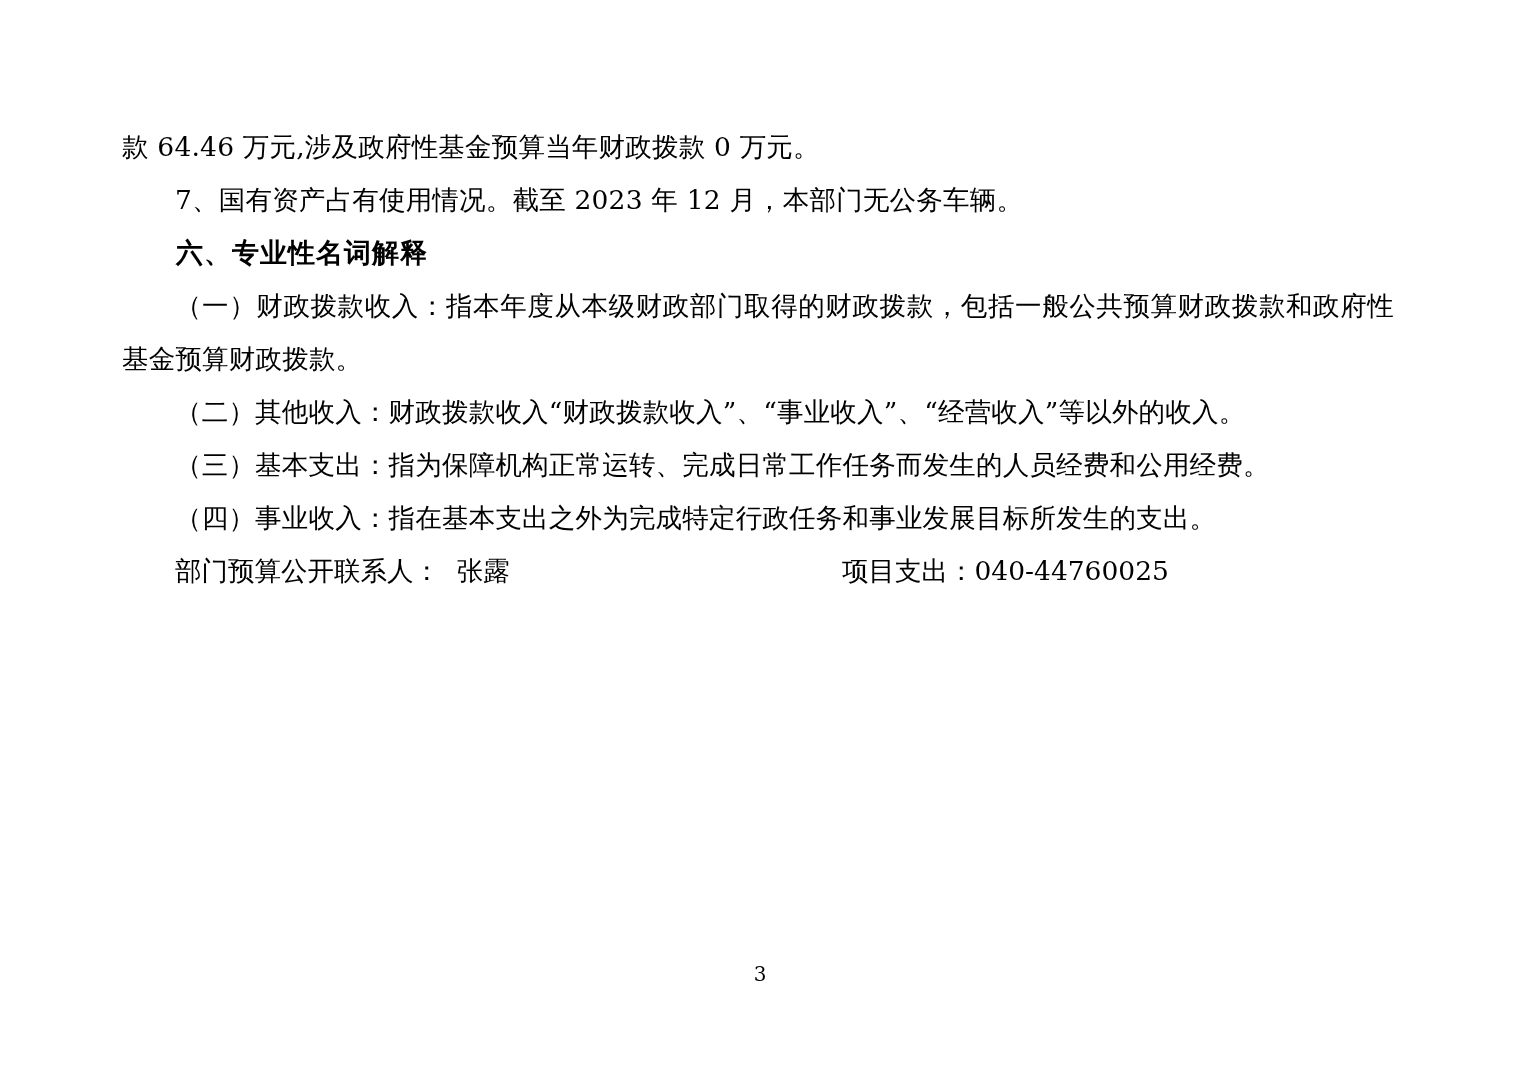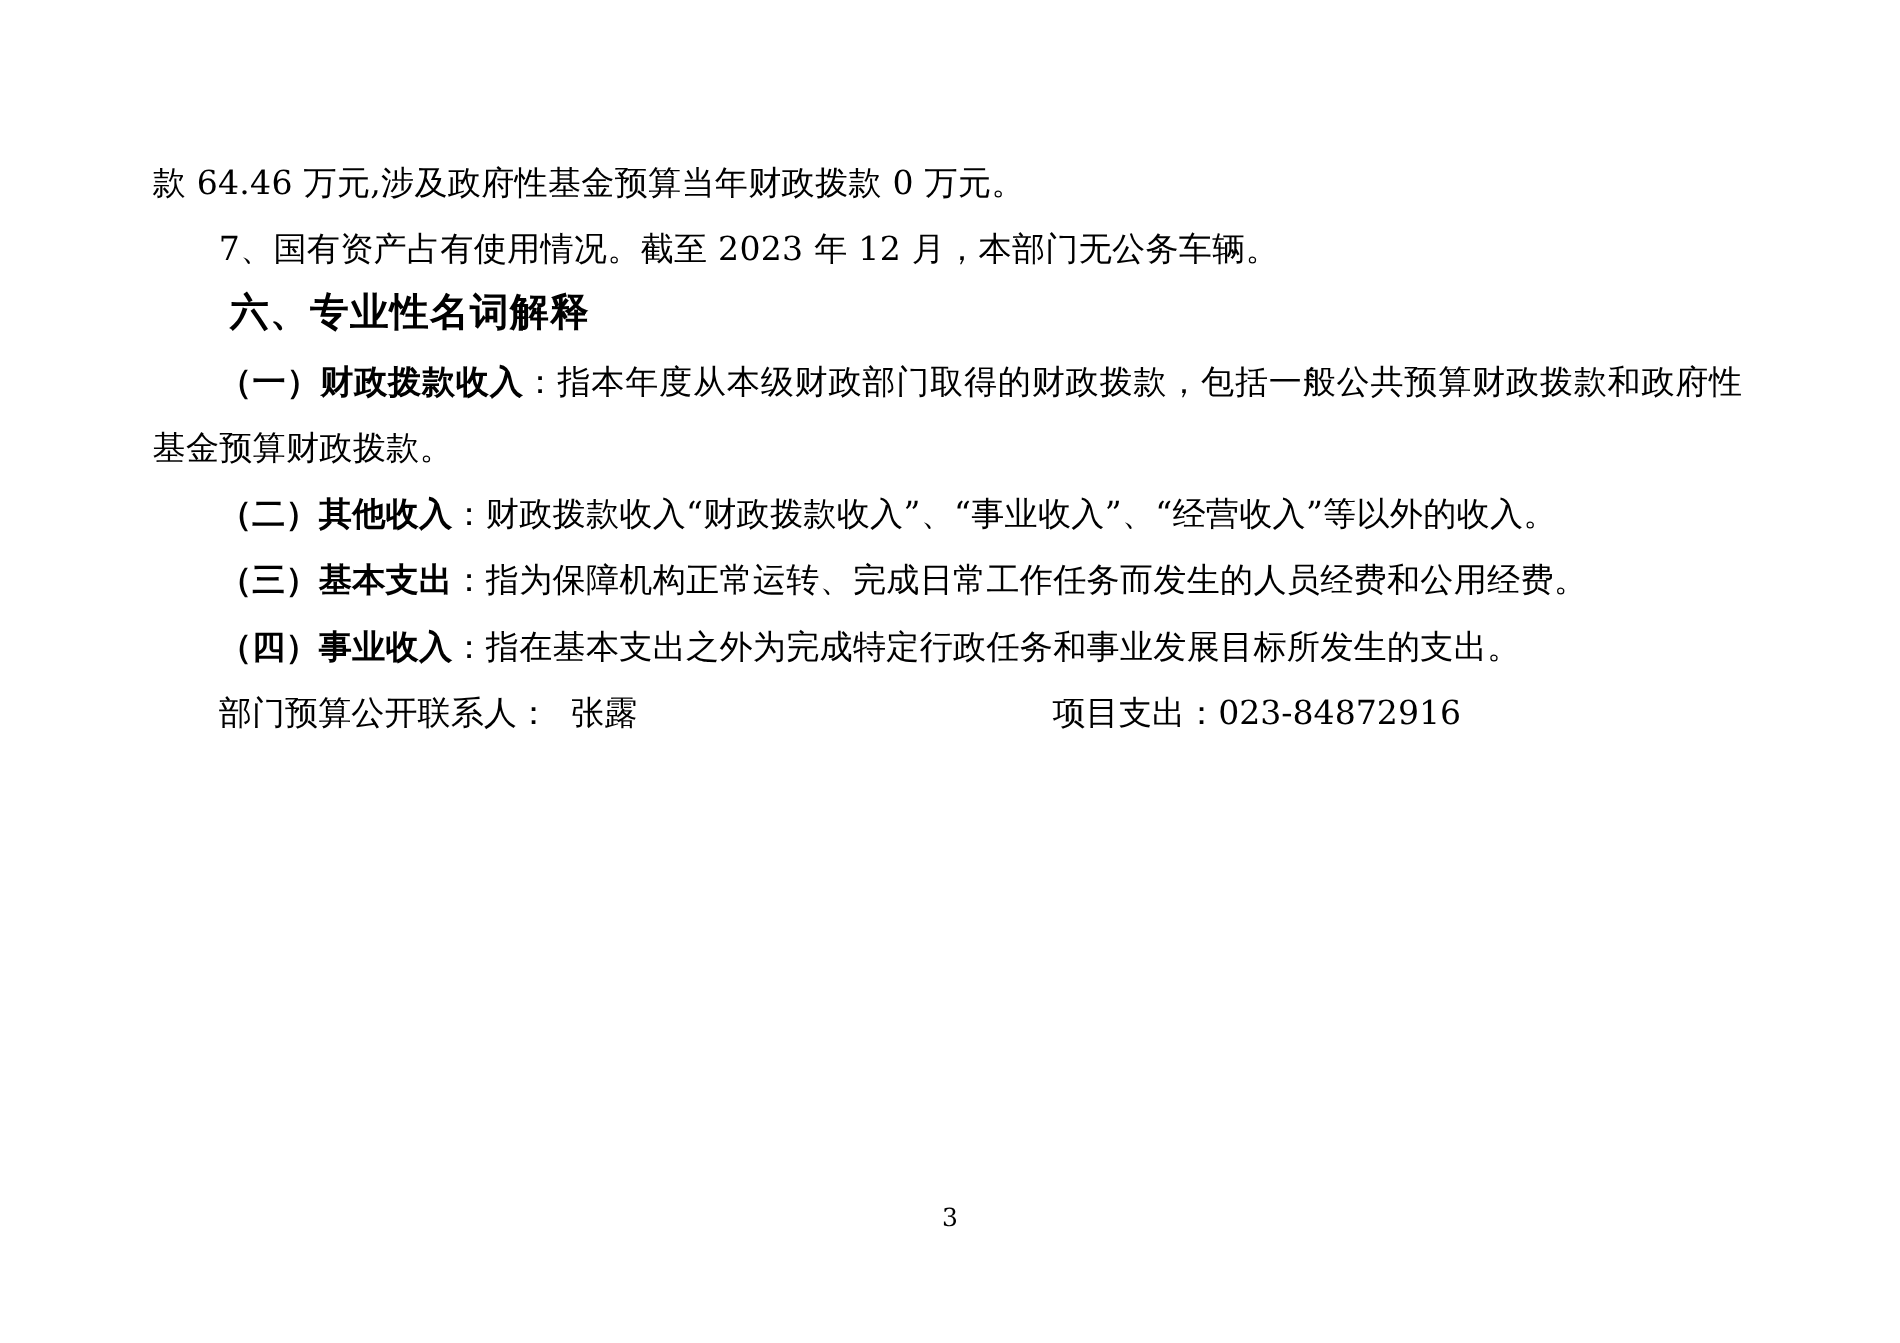--- a/index.html
+++ b/index.html
@@ -33,30 +33,29 @@
     line-height: 53px;
     text-align: justify;
     text-justify: inter-ideograph;
     letter-spacing: 0.2px;
     margin: 0;
   }
   .indent {
     text-indent: 2em;
   }
   .heading {
-    font-size: 31px;
+    font-size: 27px;
     line-height: 53px;
     font-weight: bold;
     text-indent: 2em;
     margin: 0;
     letter-spacing: 1px;
-    font-family: Liberation Mono, monospace;
   }
   .lead {
-    font-weight: bold;
+    font-weight: normal;
     margin-top: 32px;
   }
   .contact-line {
     position: relative;
     font-size: 26.5px;
     line-height: 53px;
     margin: 0;
     text-indent: 2em;
   }
   .contact-right {
@@ -100,20 +99,20 @@
     </p>
 
     <p class="para indent">
       <span class="lead">（四）事业收入</span><span>：指在基本支出之外为完成特定行政任务和事业发展目标所发生的支出。</span>
     </p>
 
 
     <p class="contact-line">
       <span>部门预算公开联系人：</span><span>&nbsp;&nbsp;</span><span>张露</span>
       <span class="contact-right">
-        <span>项目支出：</span><span>023-84872916</span>
+        <span>项目支出：</span><span>040-44760025</span>
       </span>
     </p>
 
   </div>
 
   <div class="page-number">3</div>
 </div>
 
 </body></html>

